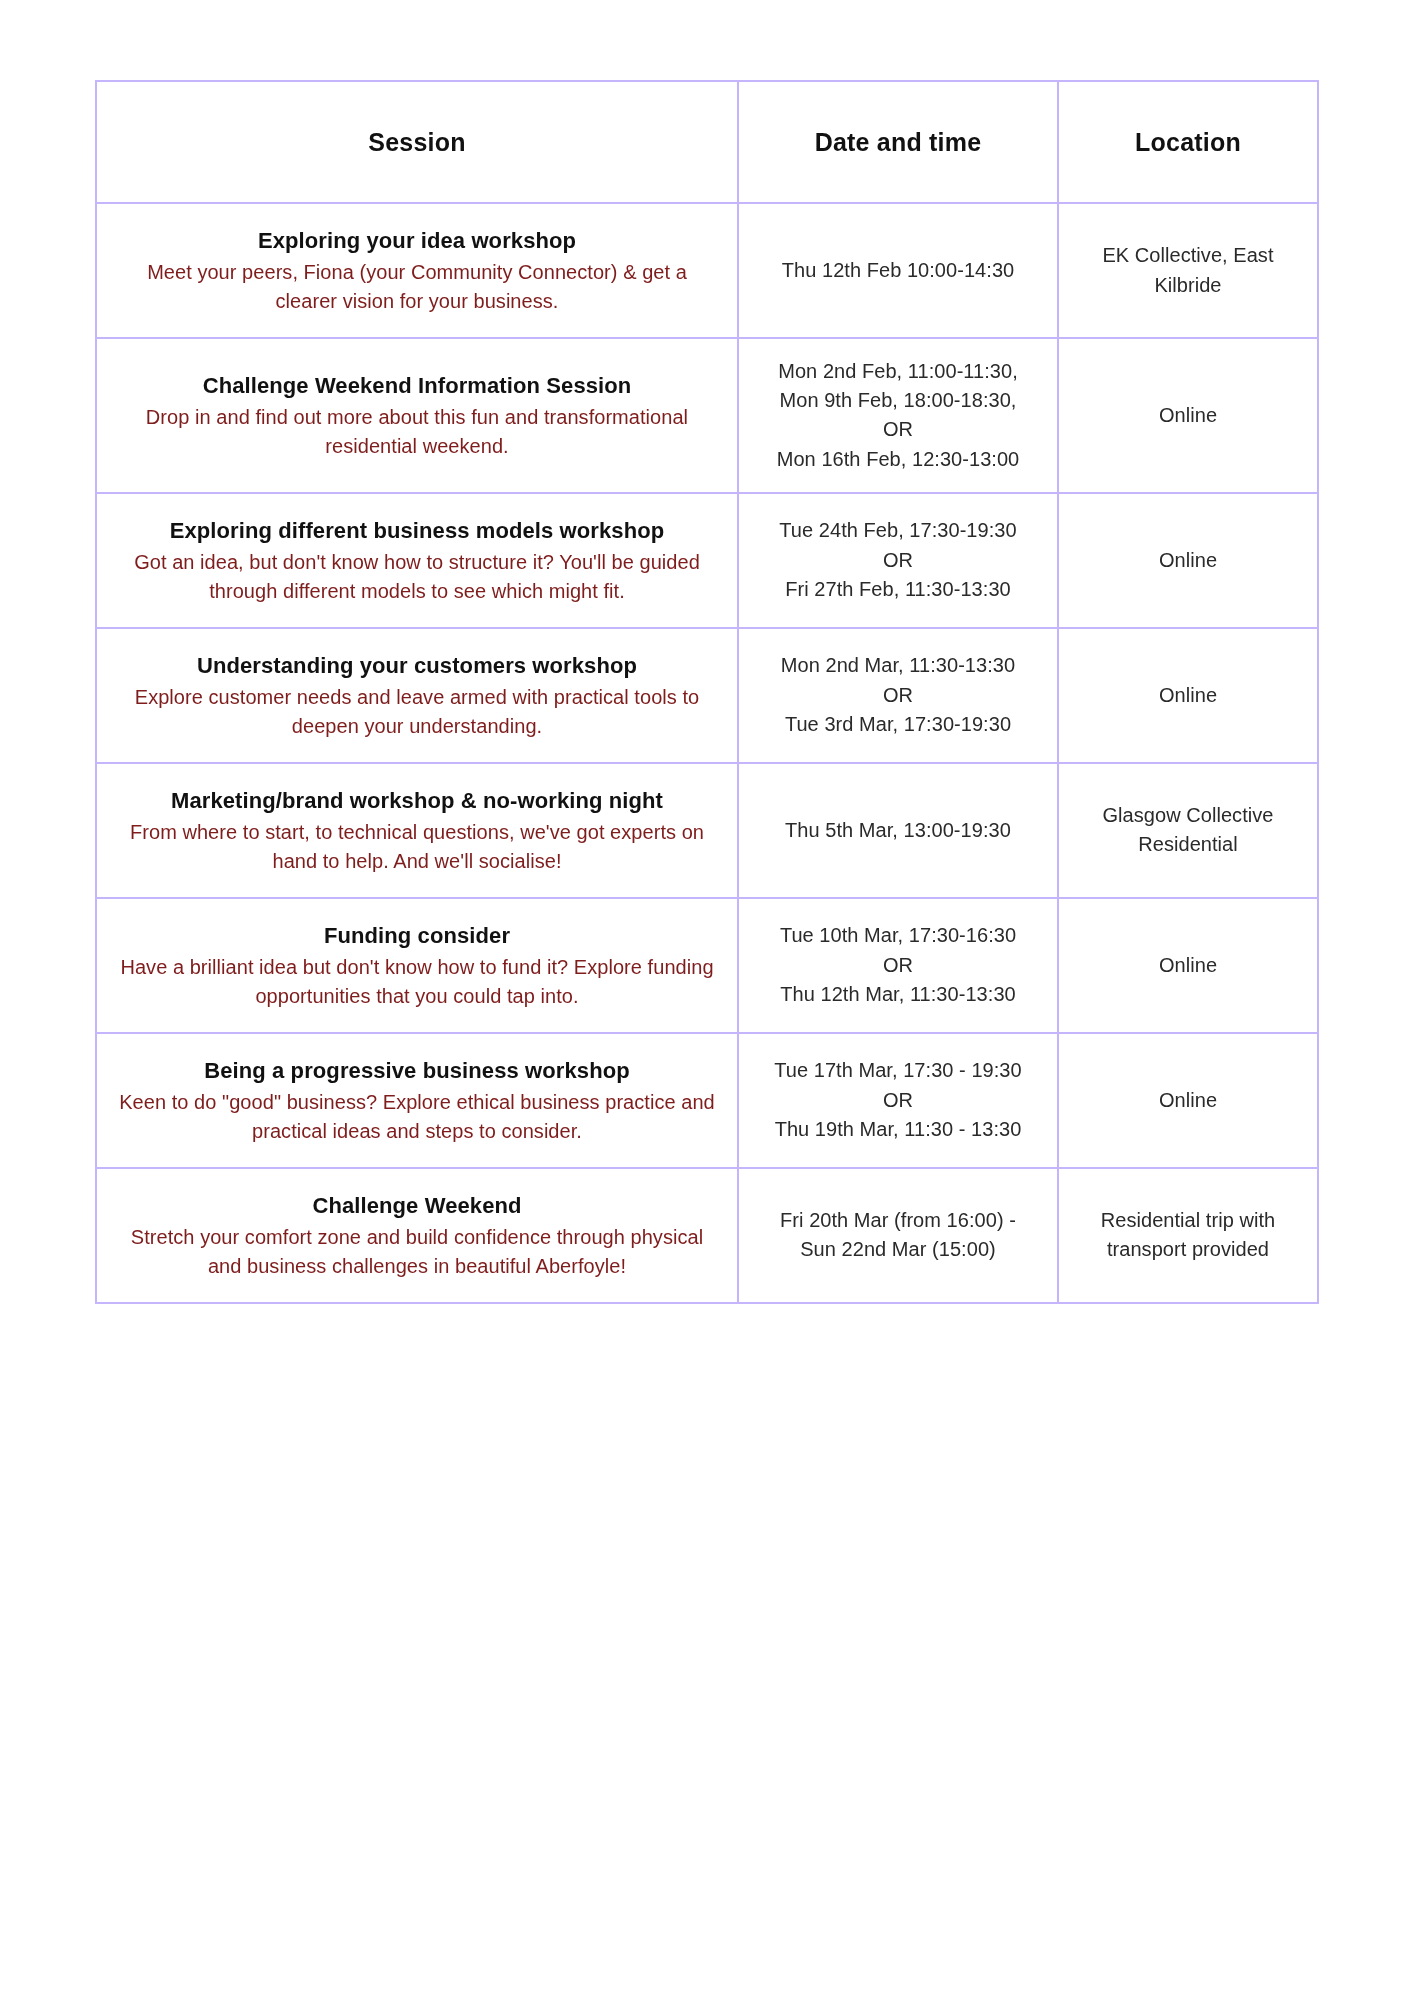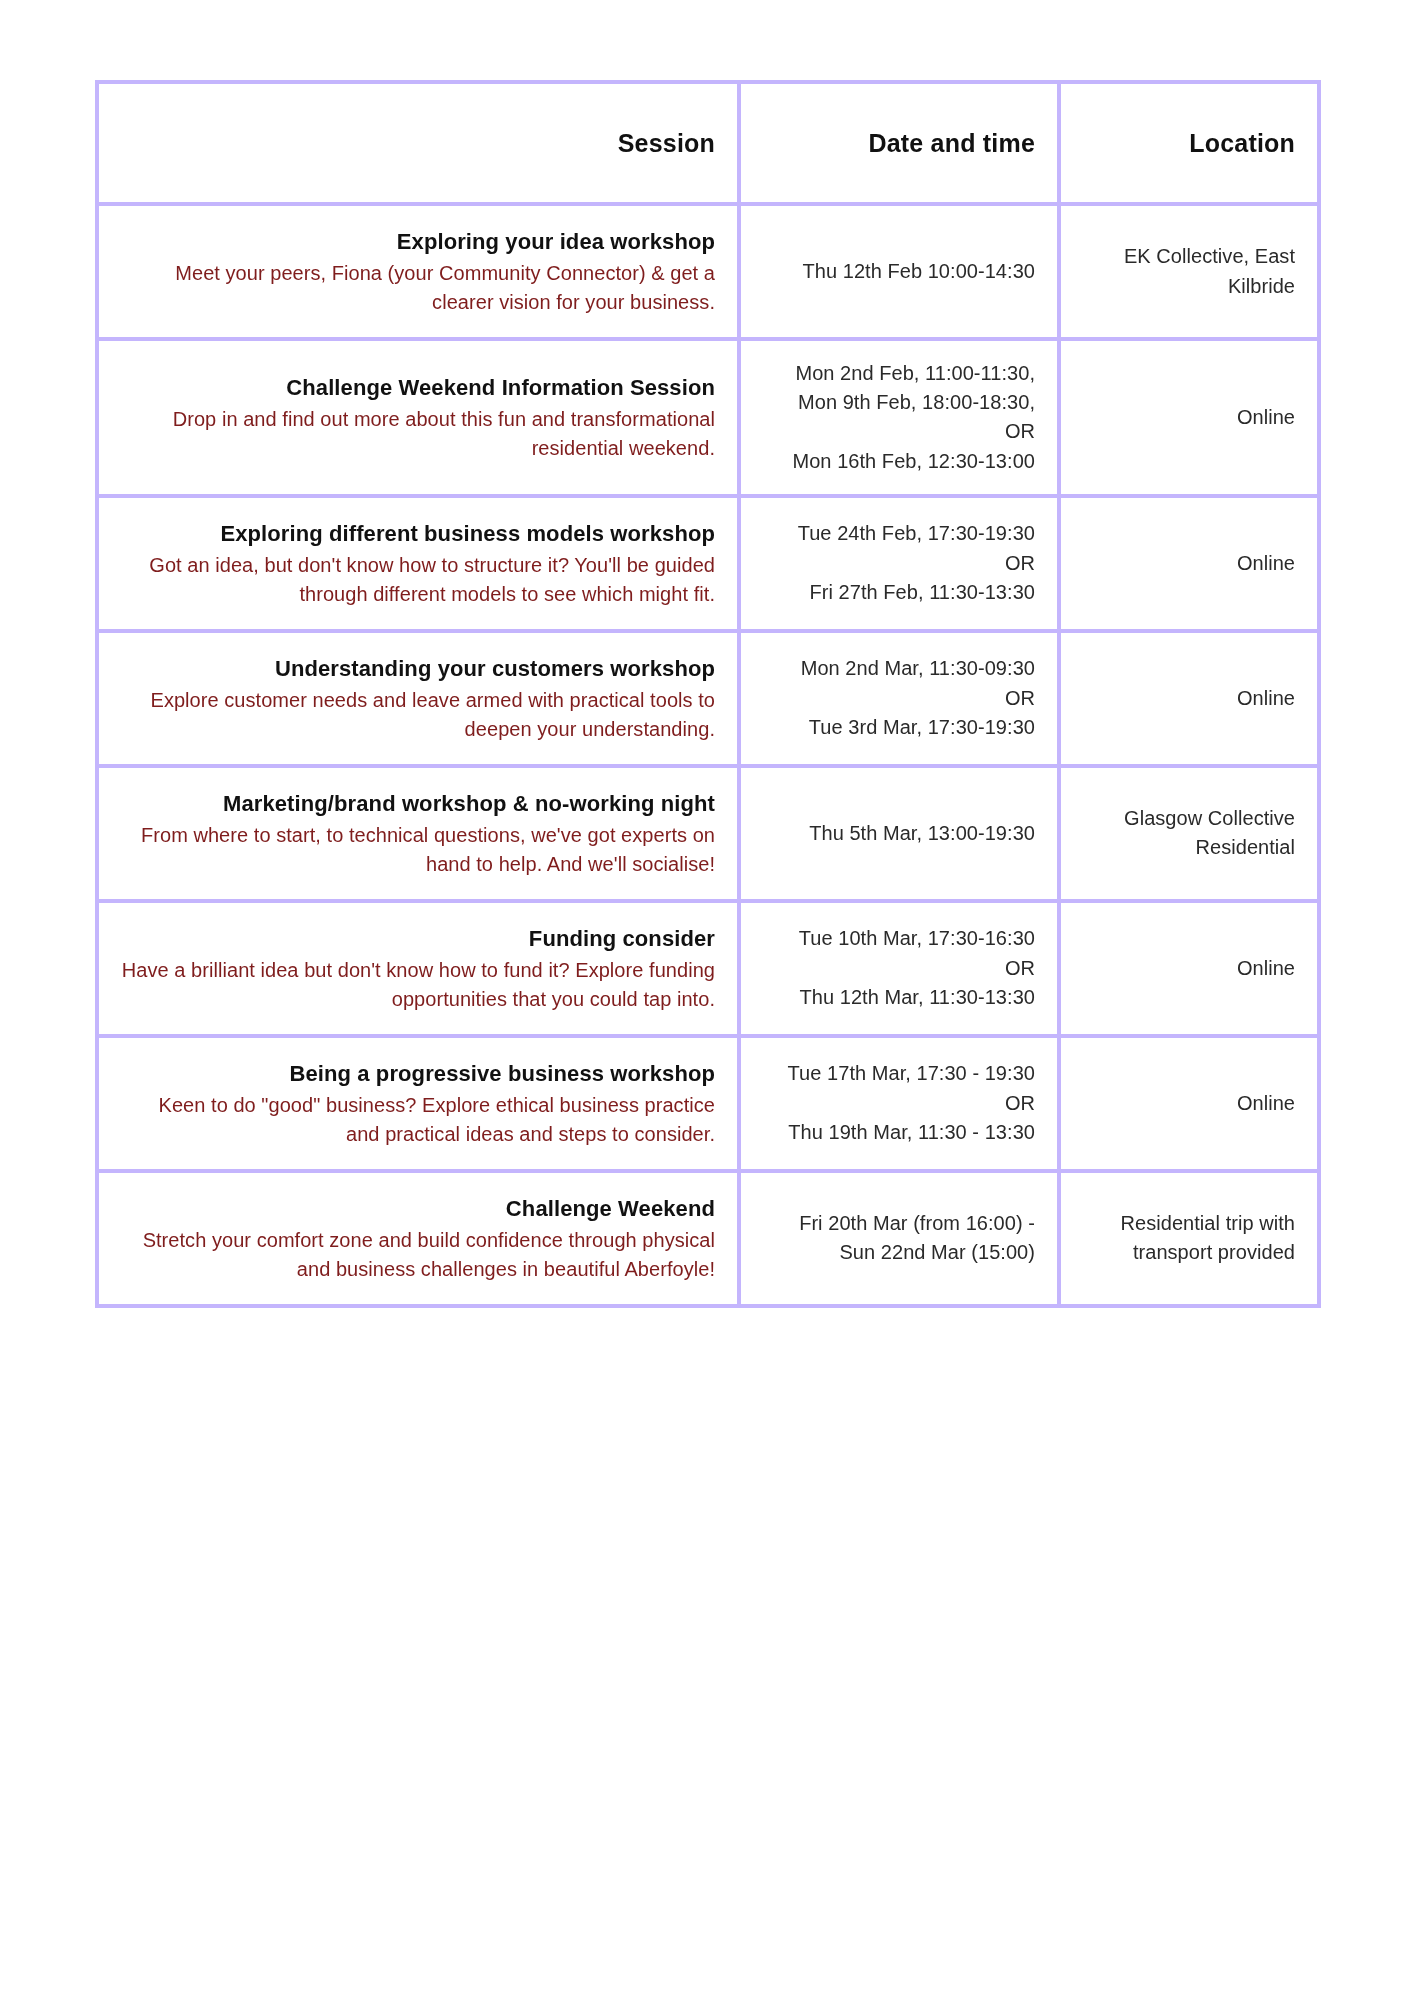--- a/index.html
+++ b/index.html
@@ -20,23 +20,23 @@
     height: 2000px;
     box-sizing: border-box;
     padding: 80px 95px 0 95px;
   }
   table.schedule {
     width: 1222px;
     border-collapse: collapse;
     table-layout: fixed;
   }
   table.schedule td, table.schedule th {
-    border: 4px solid #c4b5fd;
+    border: 2px solid #c4b5fd;
     vertical-align: middle;
-    text-align: right;
+    text-align: center;
     padding: 18px 22px;
     box-sizing: border-box;
   }
   col.c-session { width: 642px; }
   col.c-date    { width: 320px; }
   col.c-loc     { width: 260px; }
 
   thead th {
     height: 122px;
     padding-top: 0;
@@ -146,21 +146,21 @@
           <div class="cell-text">Online</div>
         </td>
       </tr>
 
       <tr>
         <td class="session-cell">
           <div class="session-title">Understanding your customers workshop</div>
           <div class="session-desc">Explore customer needs and leave armed with practical tools to deepen your understanding.</div>
         </td>
         <td class="date-cell">
-          <div class="cell-text">Mon 2nd Mar, 11:30-09:30
+          <div class="cell-text">Mon 2nd Mar, 11:30-13:30
 OR
 Tue 3rd Mar, 17:30-19:30</div>
         </td>
         <td class="loc-cell">
           <div class="cell-text">Online</div>
         </td>
       </tr>
 
       <tr>
         <td class="session-cell">

